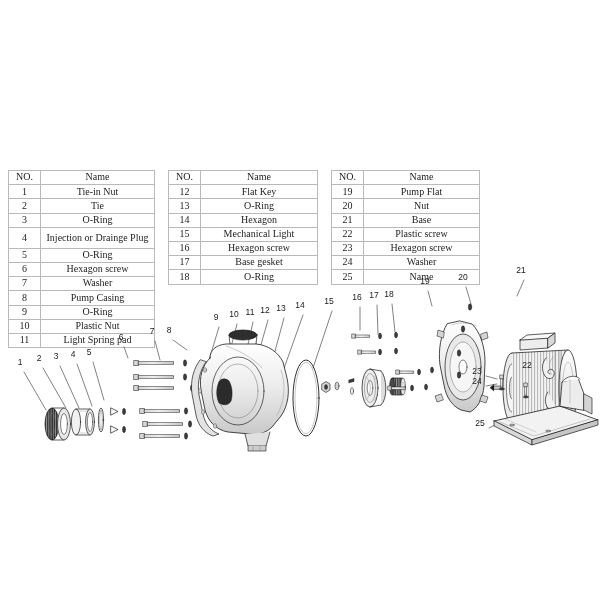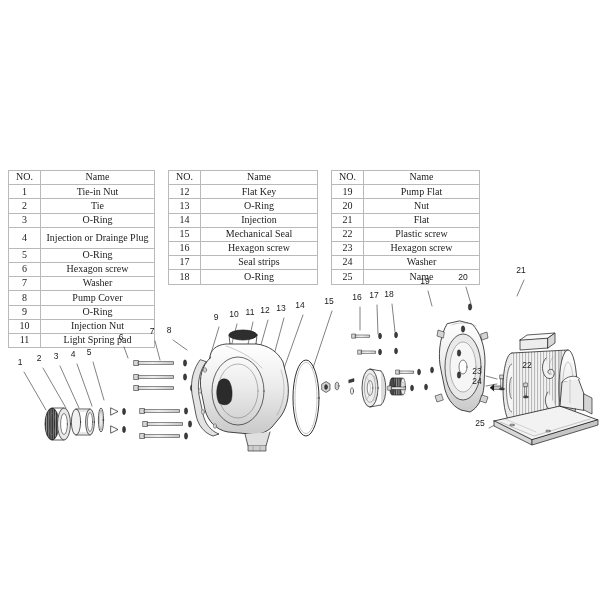--- a/index.html
+++ b/index.html
@@ -66,29 +66,29 @@
         <tr>
           <td class="c-no">6</td>
           <td class="c-name">Hexagon screw</td>
         </tr>
         <tr>
           <td class="c-no">7</td>
           <td class="c-name">Washer</td>
         </tr>
         <tr>
           <td class="c-no">8</td>
-          <td class="c-name">Pump Cover</td>
+          <td class="c-name">Pump Casing</td>
         </tr>
         <tr>
           <td class="c-no">9</td>
           <td class="c-name">O-Ring</td>
         </tr>
         <tr>
           <td class="c-no">10</td>
-          <td class="c-name">Injection Nut</td>
+          <td class="c-name">Plastic Nut</td>
         </tr>
         <tr>
           <td class="c-no">11</td>
           <td class="c-name">Light Spring pad</td>
         </tr>
       </tbody>
   </table>
 
   <table class="parts-table" id="tbl2">
     <tbody id="tbl2-body">
@@ -99,33 +99,33 @@
         <tr>
           <td class="c-no">12</td>
           <td class="c-name">Flat Key</td>
         </tr>
         <tr>
           <td class="c-no">13</td>
           <td class="c-name">O-Ring</td>
         </tr>
         <tr>
           <td class="c-no">14</td>
-          <td class="c-name">Injection</td>
+          <td class="c-name">Hexagon</td>
         </tr>
         <tr>
           <td class="c-no">15</td>
-          <td class="c-name">Mechanical Seal</td>
+          <td class="c-name">Mechanical Light</td>
         </tr>
         <tr>
           <td class="c-no">16</td>
           <td class="c-name">Hexagon screw</td>
         </tr>
         <tr>
           <td class="c-no">17</td>
-          <td class="c-name">Seal strips</td>
+          <td class="c-name">Base gesket</td>
         </tr>
         <tr>
           <td class="c-no">18</td>
           <td class="c-name">O-Ring</td>
         </tr>
       </tbody>
   </table>
 
   <table class="parts-table" id="tbl3">
     <tbody id="tbl3-body">
@@ -136,21 +136,21 @@
         <tr>
           <td class="c-no">19</td>
           <td class="c-name">Pump Flat</td>
         </tr>
         <tr>
           <td class="c-no">20</td>
           <td class="c-name">Nut</td>
         </tr>
         <tr>
           <td class="c-no">21</td>
-          <td class="c-name">Flat</td>
+          <td class="c-name">Base</td>
         </tr>
         <tr>
           <td class="c-no">22</td>
           <td class="c-name">Plastic screw</td>
         </tr>
         <tr>
           <td class="c-no">23</td>
           <td class="c-name">Hexagon screw</td>
         </tr>
         <tr>

